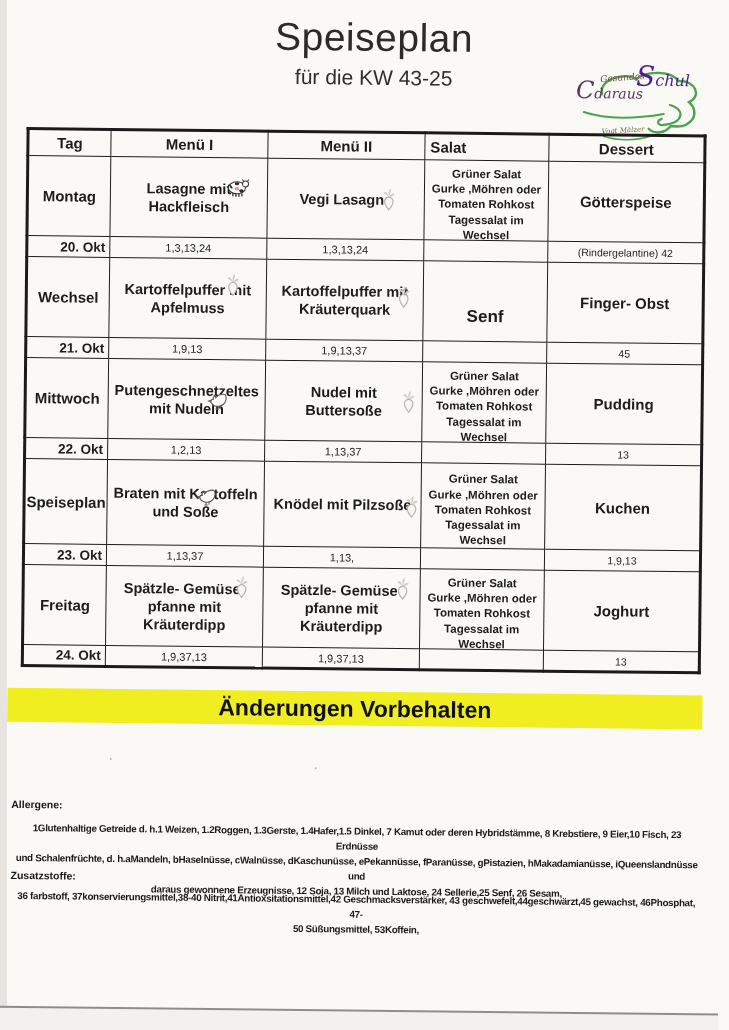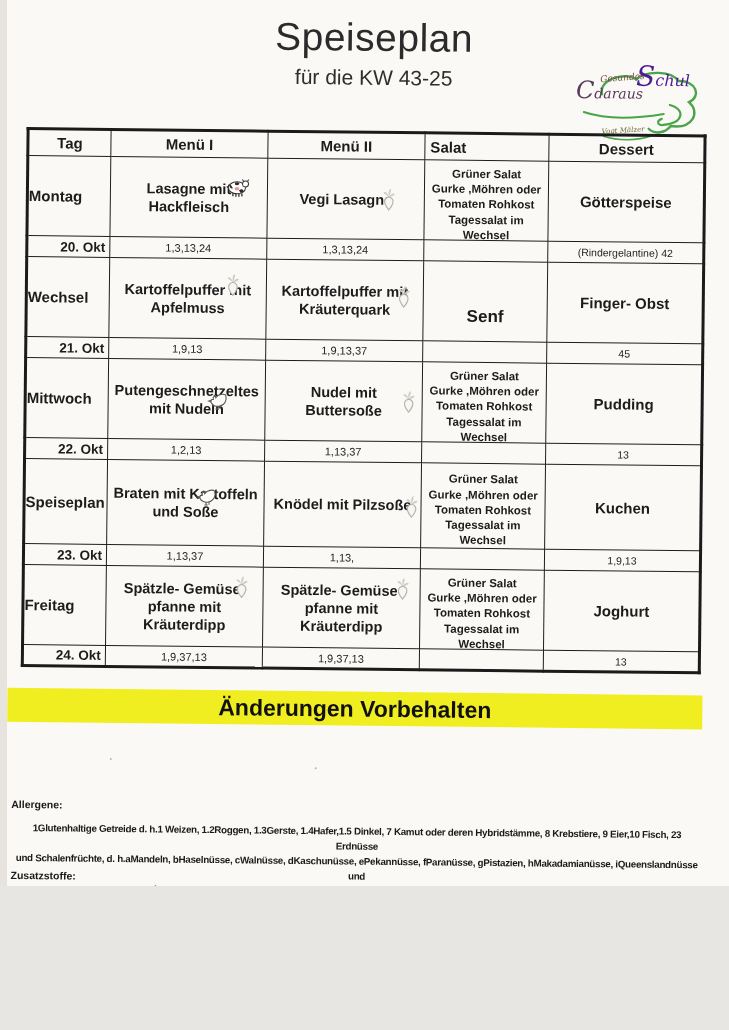--- a/index.html
+++ b/index.html
@@ -1,17 +1,17 @@
 <!DOCTYPE html>
 <html><head>
 <meta charset="utf-8">
 <style>
   html,body{margin:0;padding:0;background:#e8e6e2;}
   #page{
-    position:relative;width:729px;height:886px;margin:0 auto;
+    position:relative;width:729px;height:1030px;margin:0 auto;
     background:#fbf9f6;overflow:hidden;
     font-family:"Liberation Sans", sans-serif;color:#1c1c1c;
   }
   #edge-strip{position:absolute;left:0;top:0;width:7px;height:1030px;background:#e7e4e0;}
   .scan{position:absolute;left:0;top:0;width:729px;height:1030px;
         transform:rotate(0.62deg);transform-origin:24px 0;}
   
   .doc-header{position:absolute;left:20px;top:12px;width:709px;text-align:center;}
   .doc-title{font-size:39px;font-weight:400;color:#2b2b2b;letter-spacing:0.5px;}
   .doc-subtitle{font-size:21px;font-weight:400;color:#2e2e2e;margin-top:6px;}
@@ -30,21 +30,21 @@
       font-style:italic;font-size:7px;color:#6d6d3f;transform:rotate(-4deg);}
   
   table.menu{position:absolute;left:28px;top:127px;width:677px;
     border-collapse:collapse;table-layout:fixed;border:3px solid #1b1b1b;}
   table.menu td,table.menu th{border:1.9px solid #1e1e1e;padding:0;overflow:visible;}
   tr.hdr th{height:25px;font-size:15px;font-weight:bold;text-align:center;vertical-align:middle;}
   tr.hdr th.left{text-align:left;padding-left:5px;}
   tr.dayrow td{vertical-align:middle;}
   tr.dayrow{height:80px;}
   #row-thu{height:85px;}
-  td.day{font-size:15px;font-weight:bold;text-align:left;white-space:nowrap;}
+  td.day{font-size:15px;font-weight:bold;text-align:center;white-space:nowrap;}
   td.menucell .cw, td.salcell .cw, td.descell .cw{position:relative;width:100%;height:100%;}
   td.menucell .mtext{position:absolute;left:0;right:0;top:50%;transform:translateY(-50%);
       text-align:center;font-size:14.5px;font-weight:bold;white-space:pre-line;line-height:1.25;}
   td.salcell{vertical-align:top;}
   td.salcell .stext{padding-top:3px;text-align:center;font-size:11.5px;font-weight:bold;
       white-space:pre-line;line-height:1.33;margin-bottom:-6px;}
   td.salcell.salad-big .stext{padding-top:26px;font-size:17px;}
   td.descell{text-align:center;font-size:15px;font-weight:bold;vertical-align:middle;}
   tr.daterow{height:21px;}
   tr.daterow td{vertical-align:middle;font-size:11px;}

